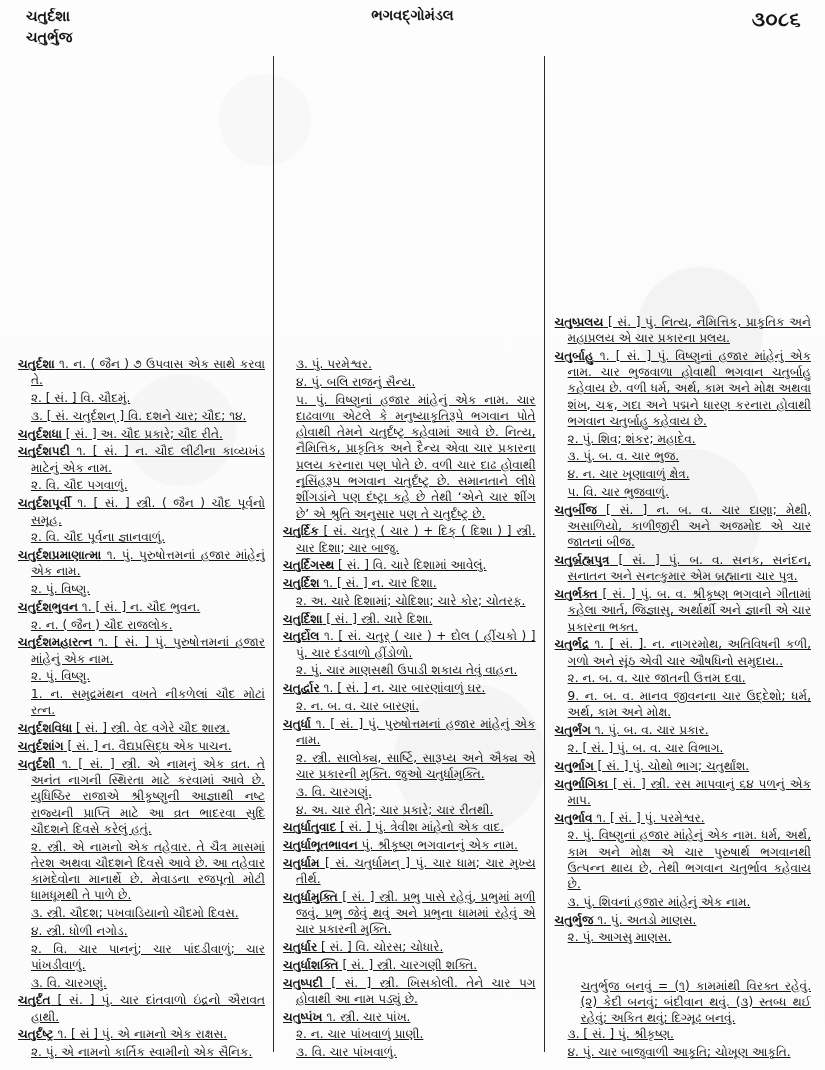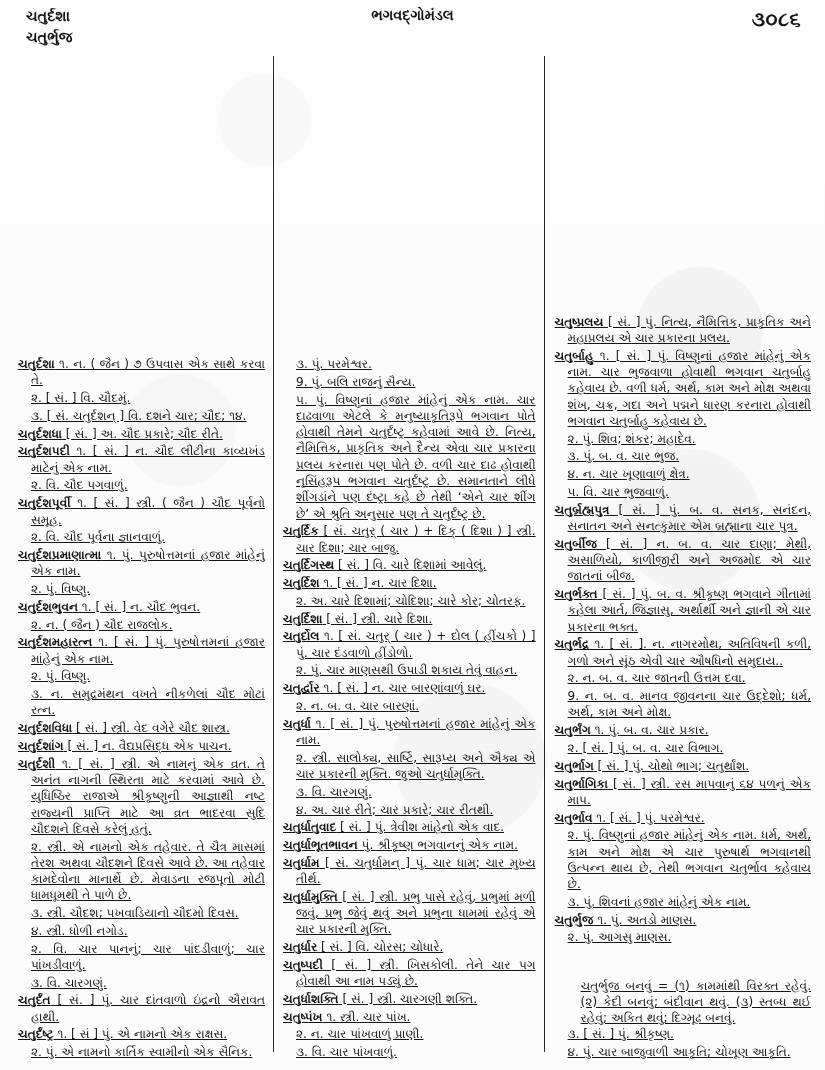--- a/index.html
+++ b/index.html
@@ -137,72 +137,72 @@
         <div class="entry"><span class="hw">ચતુર્દશપદી</span><span> ૧. [ સં. ] ન. ચૌદ લીટીના કાવ્યખંડ માટેનું એક નામ.</span></div>
         <div class="sense">૨. વિ. ચૌદ પગવાળું.</div>
         <div class="entry"><span class="hw">ચતુર્દશપૂર્વી</span><span> ૧. [ સં. ] સ્ત્રી. ( જૈન ) ચૌદ પૂર્વનો સમૂહ.</span></div>
         <div class="sense">૨. વિ. ચૌદ પૂર્વના જ્ઞાનવાળું.</div>
         <div class="entry"><span class="hw">ચતુર્દશપ્રમાણાત્મા</span><span> ૧. પું. પુરુષોત્તમનાં હજાર માંહેનું એક નામ.</span></div>
         <div class="sense">૨. પું. વિષ્ણુ.</div>
         <div class="entry"><span class="hw">ચતુર્દશભુવન</span><span> ૧. [ સં. ] ન. ચૌદ ભુવન.</span></div>
         <div class="sense">૨. ન. ( જૈન ) ચૌદ રાજલોક.</div>
         <div class="entry"><span class="hw">ચતુર્દશમહારત્ન</span><span> ૧. [ સં. ] પું. પુરુષોત્તમનાં હજાર માંહેનું એક નામ.</span></div>
         <div class="sense">૨. પું. વિષ્ણુ.</div>
-        <div class="sense">૩. ન. સમુદ્રમંથન વખતે નીકળેલાં ચૌદ મોટાં રત્ન.</div>
+        <div class="sense">1. ન. સમુદ્રમંથન વખતે નીકળેલાં ચૌદ મોટાં રત્ન.</div>
         <div class="entry"><span class="hw">ચતુર્દશવિધા</span><span> [ સં. ] સ્ત્રી. વેદ વગેરે ચૌદ શાસ્ત્ર.</span></div>
         <div class="entry"><span class="hw">ચતુર્દશાંગ</span><span> [ સં. ] ન. વૈદ્યપ્રસિદ્ધ એક પાચન.</span></div>
         <div class="entry"><span class="hw">ચતુર્દશી</span><span> ૧. [ સં. ] સ્ત્રી. એ નામનું એક વ્રત. તે અનંત નાગની સ્થિરતા માટે કરવામાં આવે છે. યુધિષ્ઠિર રાજાએ શ્રીકૃષ્ણુની આજ્ઞાથી નષ્ટ રાજ્યની પ્રાપ્તિ માટે આ વ્રત ભાદરવા સુદિ ચૌદશને દિવસે કરેલું હતું.</span></div>
         <div class="sense">૨. સ્ત્રી. એ નામનો એક તહેવાર. તે ચૈત્ર માસમાં તેરશ અથવા ચૌદશને દિવસે આવે છે. આ તહેવાર કામદેવોના માનાર્થે છે. મેવાડના રજપૂતો મોટી ધામધૂમથી તે પાળે છે.</div>
         <div class="sense">૩. સ્ત્રી. ચૌદશ; પખવાડિયાનો ચૌદમો દિવસ.</div>
         <div class="sense">૪. સ્ત્રી. ધોળી નગોડ.</div>
         <div class="sense">૨. વિ. ચાર પાનનું; ચાર પાંદડીવાળું; ચાર પાંખડીવાળું.</div>
         <div class="sense">૩. વિ. ચારગણું.</div>
         <div class="entry"><span class="hw">ચતુર્દંત</span><span> [ સં. ] પું. ચાર દાંતવાળો ઇંદ્રનો ઐરાવત હાથી.</span></div>
         <div class="entry"><span class="hw">ચતુર્દંષ્ટ્ર</span><span> ૧. [ સં ] પું. એ નામનો એક રાક્ષસ.</span></div>
         <div class="sense">૨. પું. એ નામનો કાર્તિક સ્વામીનો એક સૈનિક.</div>
       </div>
     <div class="rule r1"></div>
     <div class="col col-2">
         <div class="sense">૩. પું. પરમેશ્વર.</div>
-        <div class="sense">9. પું. બલિ રાજનું સૈન્ય.</div>
+        <div class="sense">૪. પું. બલિ રાજનું સૈન્ય.</div>
         <div class="sense">૫. પું. વિષ્ણુનાં હજાર માંહેનું એક નામ. ચાર દાઢવાળા એટલે કે મનુષ્યાકૃતિરૂપે ભગવાન પોતે હોવાથી તેમને ચતુર્દંષ્ટ્ર કહેવામાં આવે છે. નિત્ય, નૈમિત્તિક, પ્રાકૃતિક અને દૈન્ય એવા ચાર પ્રકારના પ્રલય કરનારા પણ પોતે છે. વળી ચાર દાઢ હોવાથી નૃસિંહરૂપ ભગવાન ચતુર્દંષ્ટ્ર છે. સમાનતાને લીધે શીંગડાંને પણ દંષ્ટ્રા કહે છે તેથી ‘એને ચાર શીંગ છે’ એ શ્રુતિ અનુસાર પણ તે ચતુર્દંષ્ટ્ર છે.</div>
         <div class="entry"><span class="hw">ચતુર્દિક</span><span> [ સં. ચતુર્ ( ચાર ) + દિક્ ( દિશા ) ] સ્ત્રી. ચાર દિશા; ચાર બાજુ.</span></div>
         <div class="entry"><span class="hw">ચતુર્દિગસ્થ</span><span> [ સં. ] વિ. ચારે દિશામાં આવેલું.</span></div>
         <div class="entry"><span class="hw">ચતુર્દિશ</span><span> ૧. [ સં. ] ન. ચાર દિશા.</span></div>
         <div class="sense">૨. અ. ચારે દિશામાં; ચોદિશા; ચારે કોર; ચોતરફ.</div>
         <div class="entry"><span class="hw">ચતુર્દિશા</span><span> [ સં. ] સ્ત્રી. ચારે દિશા.</span></div>
         <div class="entry"><span class="hw">ચતુર્દોલ</span><span> ૧. [ સં. ચતુર્ ( ચાર ) + દોલ ( હીંચકો ) ] પું. ચાર દંડવાળો હીંડોળો.</span></div>
         <div class="sense">૨. પું. ચાર માણસથી ઉપાડી શકાય તેવું વાહન.</div>
         <div class="entry"><span class="hw">ચતુર્દ્વાર</span><span> ૧. [ સં. ] ન. ચાર બારણાંવાળું ઘર.</span></div>
         <div class="sense">૨. ન. બ. વ. ચાર બારણાં.</div>
         <div class="entry"><span class="hw">ચતુર્ધા</span><span> ૧. [ સં. ] પું. પુરુષોત્તમનાં હજાર માંહેનું એક નામ.</span></div>
         <div class="sense">૨. સ્ત્રી. સાલોક્ય, સાર્ષ્ટિ, સારૂપ્ય અને ઐક્ય એ ચાર પ્રકારની મુક્તિ. જુઓ ચતુર્ધામુક્તિ.</div>
         <div class="sense">૩. વિ. ચારગણું.</div>
         <div class="sense">૪. અ. ચાર રીતે; ચાર પ્રકારે; ચાર રીતથી.</div>
         <div class="entry"><span class="hw">ચતુર્ધાતુવાદ</span><span> [ સં. ] પું. ત્રેવીશ માંહેનો એક વાદ.</span></div>
         <div class="entry"><span class="hw">ચતુર્ધાભૂતભાવન</span><span> પું. શ્રીકૃષ્ણ ભગવાનનું એક નામ.</span></div>
         <div class="entry"><span class="hw">ચતુર્ધામ</span><span> [ સં. ચતુર્ધામન્ ] પું. ચાર ધામ; ચાર મુખ્ય તીર્થ.</span></div>
         <div class="entry"><span class="hw">ચતુર્ધામુક્તિ</span><span> [ સં. ] સ્ત્રી. પ્રભુ પાસે રહેવું, પ્રભુમાં મળી જવું, પ્રભુ જેવું થવું અને પ્રભુના ધામમાં રહેવું એ ચાર પ્રકારની મુક્તિ.</span></div>
         <div class="entry"><span class="hw">ચતુર્ધાર</span><span> [ સં. ] વિ. ચોરસ; ચોધારે.</span></div>
+        <div class="entry"><span class="hw">ચતુર્ધાશક્તિ</span><span> [ સં. ] સ્ત્રી. ચારગણી શક્તિ.</span></div>
         <div class="entry"><span class="hw">ચતુષ્પદી</span><span> [ સં. ] સ્ત્રી. ખિસકોલી. તેને ચાર પગ હોવાથી આ નામ પડ્યું છે.</span></div>
-        <div class="entry"><span class="hw">ચતુર્ધાશક્તિ</span><span> [ સં. ] સ્ત્રી. ચારગણી શક્તિ.</span></div>
         <div class="entry"><span class="hw">ચતુષ્પંખ</span><span> ૧. સ્ત્રી. ચાર પાંખ.</span></div>
         <div class="sense">૨. ન. ચાર પાંખવાળું પ્રાણી.</div>
         <div class="sense">૩. વિ. ચાર પાંખવાળું.</div>
       </div>
     <div class="rule r2"></div>
     <div class="col col-3">
         <div class="entry"><span class="hw">ચતુષ્પ્રલય</span><span> [ સં. ] પું. નિત્ય, નૈમિત્તિક, પ્રાકૃતિક અને મહાપ્રલય એ ચાર પ્રકારના પ્રલય.</span></div>
         <div class="entry"><span class="hw">ચતુર્બાહુ</span><span> ૧. [ સં. ] પું. વિષ્ણુનાં હજાર માંહેનું એક નામ. ચાર ભુજવાળા હોવાથી ભગવાન ચતુર્બાહુ કહેવાય છે. વળી ધર્મ, અર્થ, કામ અને મોક્ષ અથવા શંખ, ચક્ર, ગદા અને પદ્મને ધારણ કરનારા હોવાથી ભગવાન ચતુર્બાહુ કહેવાય છે.</span></div>
         <div class="sense">૨. પું. શિવ; શંકર; મહાદેવ.</div>
         <div class="sense">૩. પું. બ. વ. ચાર ભુજ.</div>
         <div class="sense">૪. ન. ચાર ખૂણાવાળું ક્ષેત્ર.</div>
         <div class="sense">૫. વિ. ચાર ભુજવાળું.</div>
+        <div class="entry"><span class="hw">ચતુર્બીજ</span><span> [ સં. ] ન. બ. વ. ચાર દાણા; મેથી, અસાળિયો, કાળીજીરી અને અજમોદ એ ચાર જાતનાં બીજ.</span></div>
         <div class="entry"><span class="hw">ચતુર્બ્રહ્મપુત્ર</span><span> [ સં. ] પું. બ. વ. સનક, સનંદન, સનાતન અને સનત્કુમાર એમ બ્રહ્માના ચાર પુત્ર.</span></div>
-        <div class="entry"><span class="hw">ચતુર્બીજ</span><span> [ સં. ] ન. બ. વ. ચાર દાણા; મેથી, અસાળિયો, કાળીજીરી અને અજમોદ એ ચાર જાતનાં બીજ.</span></div>
         <div class="entry"><span class="hw">ચતુર્ભક્ત</span><span> [ સં. ] પું. બ. વ. શ્રીકૃષ્ણ ભગવાને ગીતામાં કહેલા આર્ત, જિજ્ઞાસુ, અર્થાર્થી અને જ્ઞાની એ ચાર પ્રકારના ભક્ત.</span></div>
         <div class="entry"><span class="hw">ચતુર્ભદ્ર</span><span> ૧. [ સં. ]. ન. નાગરમોથ, અતિવિષની કળી, ગળો અને સૂંઠ એવી ચાર ઔષધિનો સમુદાય..</span></div>
         <div class="sense">૨. ન. બ. વ. ચાર જાતની ઉત્તમ દવા.</div>
         <div class="sense">9. ન. બ. વ. માનવ જીવનના ચાર ઉદ્દેશો; ધર્મ, અર્થ, કામ અને મોક્ષ.</div>
         <div class="entry"><span class="hw">ચતુર્ભંગ</span><span> ૧. પું. બ. વ. ચાર પ્રકાર.</span></div>
         <div class="sense">૨. [ સં. ] પું. બ. વ. ચાર વિભાગ.</div>
         <div class="entry"><span class="hw">ચતુર્ભાગ</span><span> [ સં. ] પું. ચોથો ભાગ; ચતુર્થાંશ.</span></div>
         <div class="entry"><span class="hw">ચતુર્ભાગિકા</span><span> [ સં. ] સ્ત્રી. રસ માપવાનું ૬૪ પળનું એક માપ.</span></div>
         <div class="entry"><span class="hw">ચતુર્ભાવ</span><span> ૧. [ સં. ] પું. પરમેશ્વર.</span></div>
         <div class="sense">૨. પું. વિષ્ણુનાં હજાર માંહેનું એક નામ. ધર્મ, અર્થ, કામ અને મોક્ષ એ ચાર પુરુષાર્થ ભગવાનથી ઉત્પન્ન થાય છે, તેથી ભગવાન ચતુર્ભાવ કહેવાય છે.</div>

